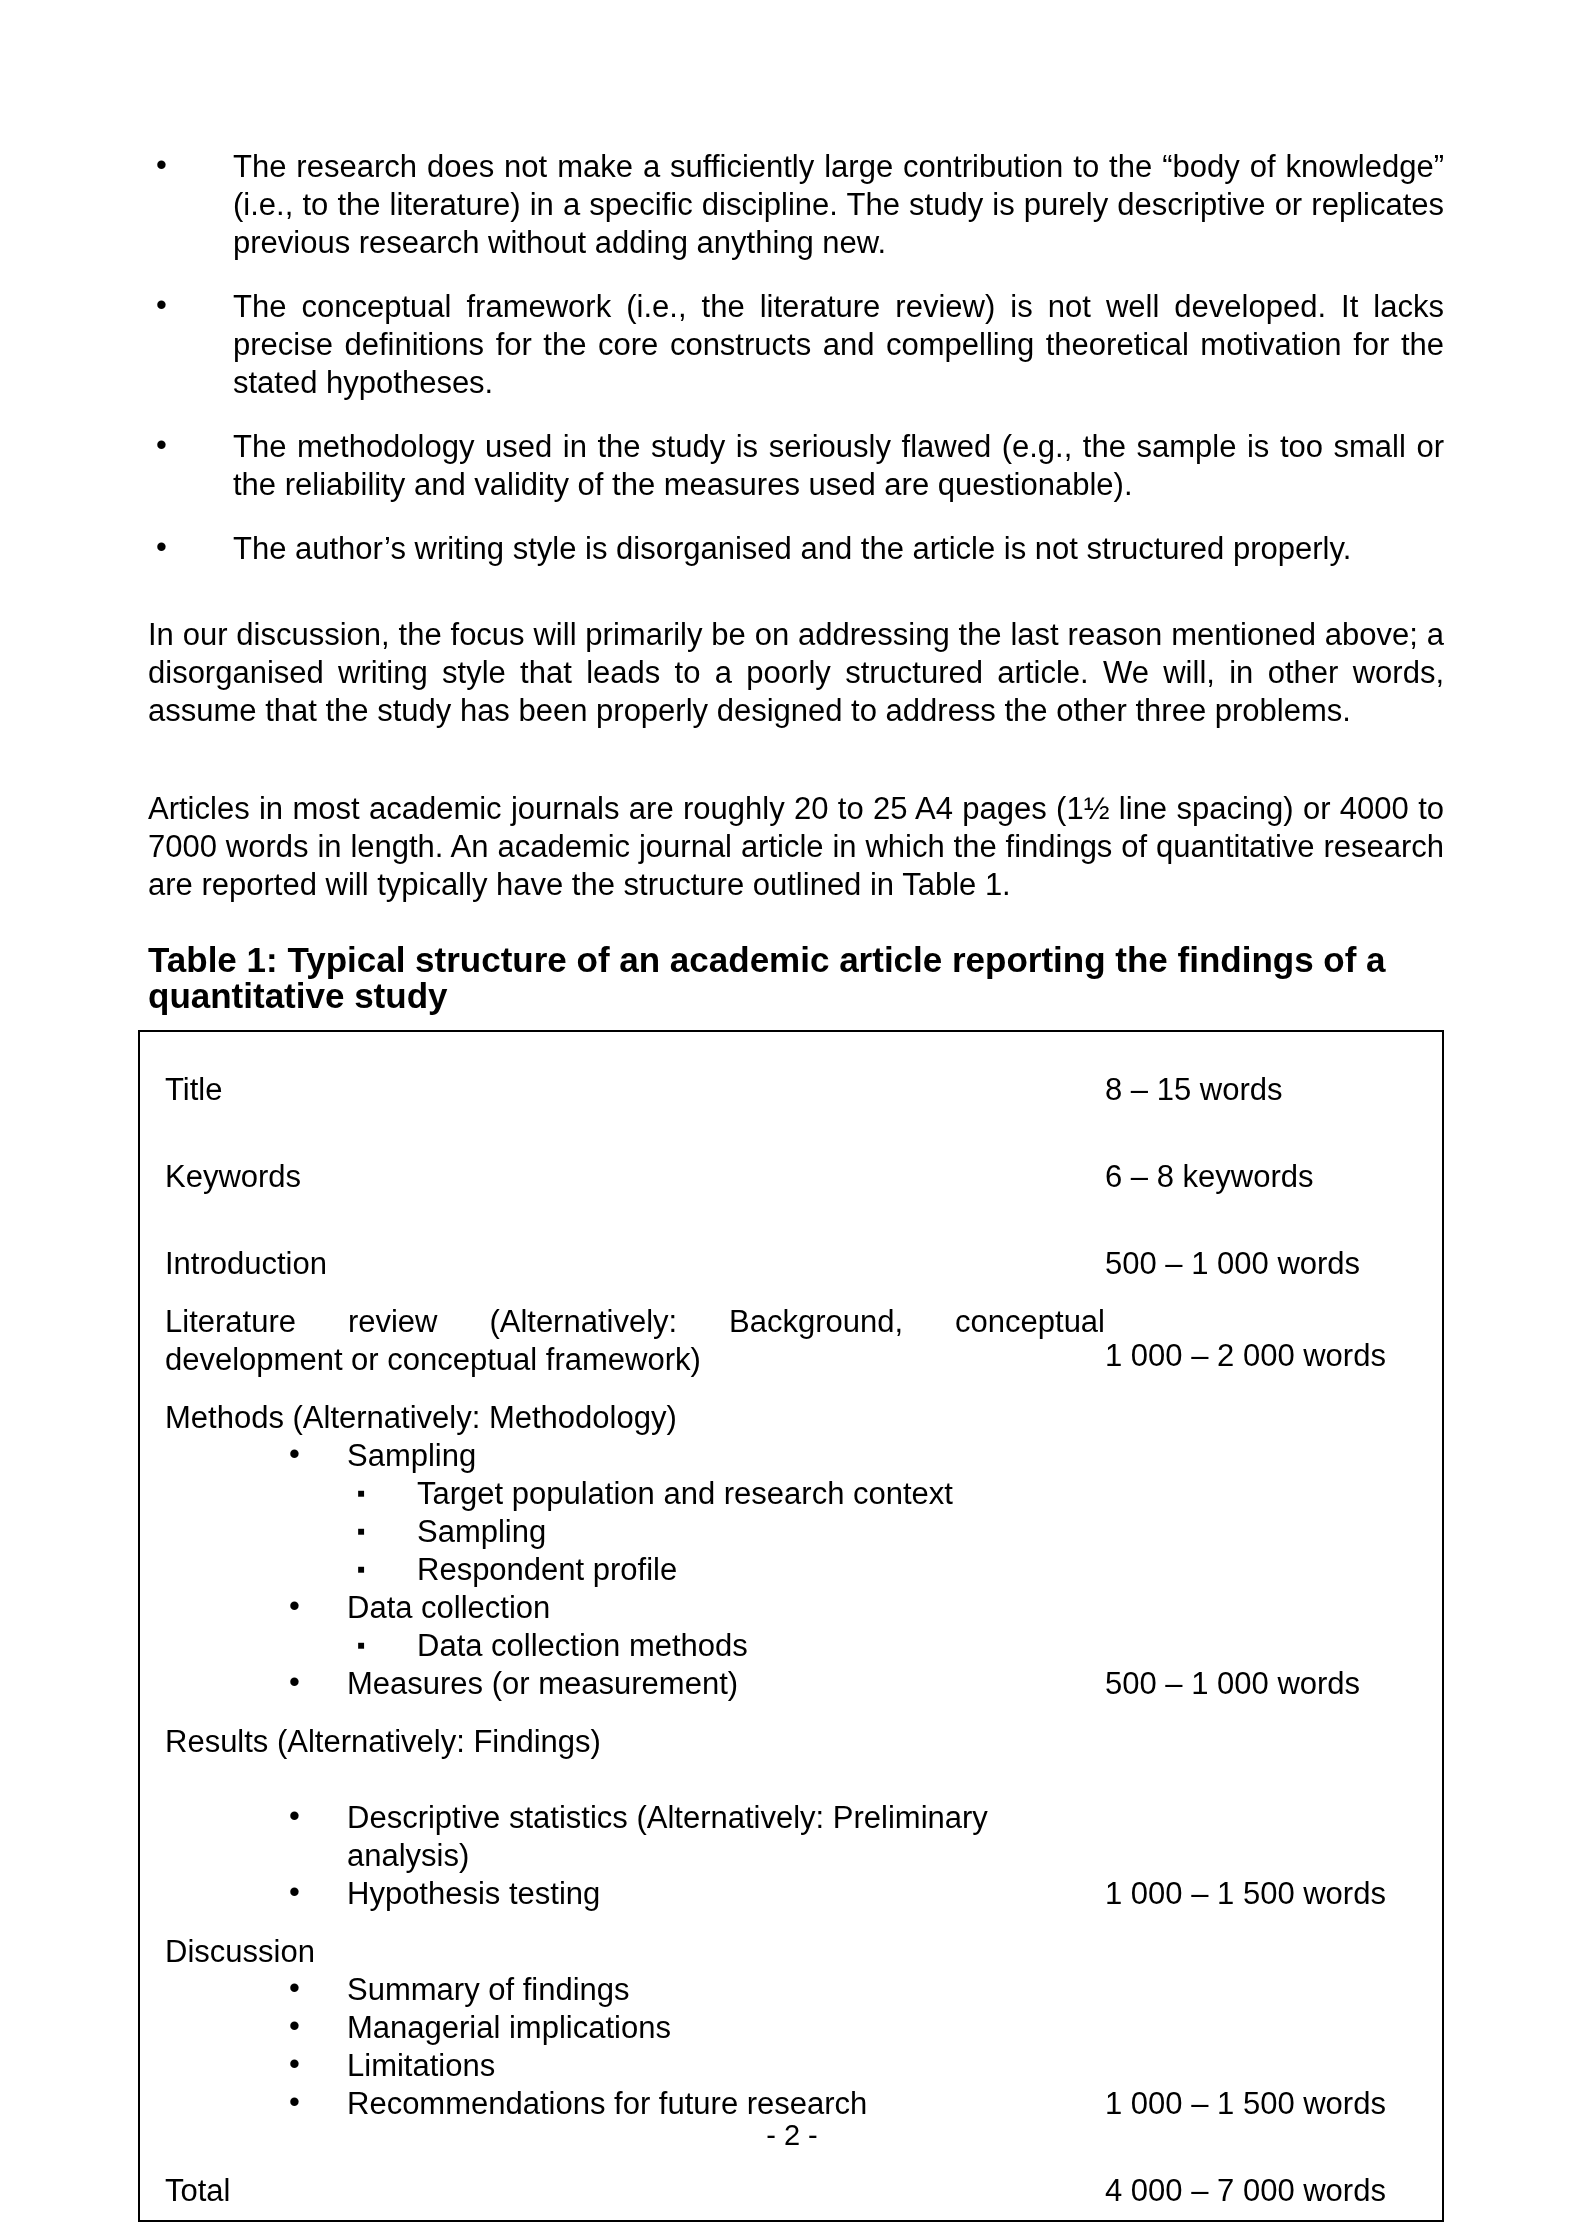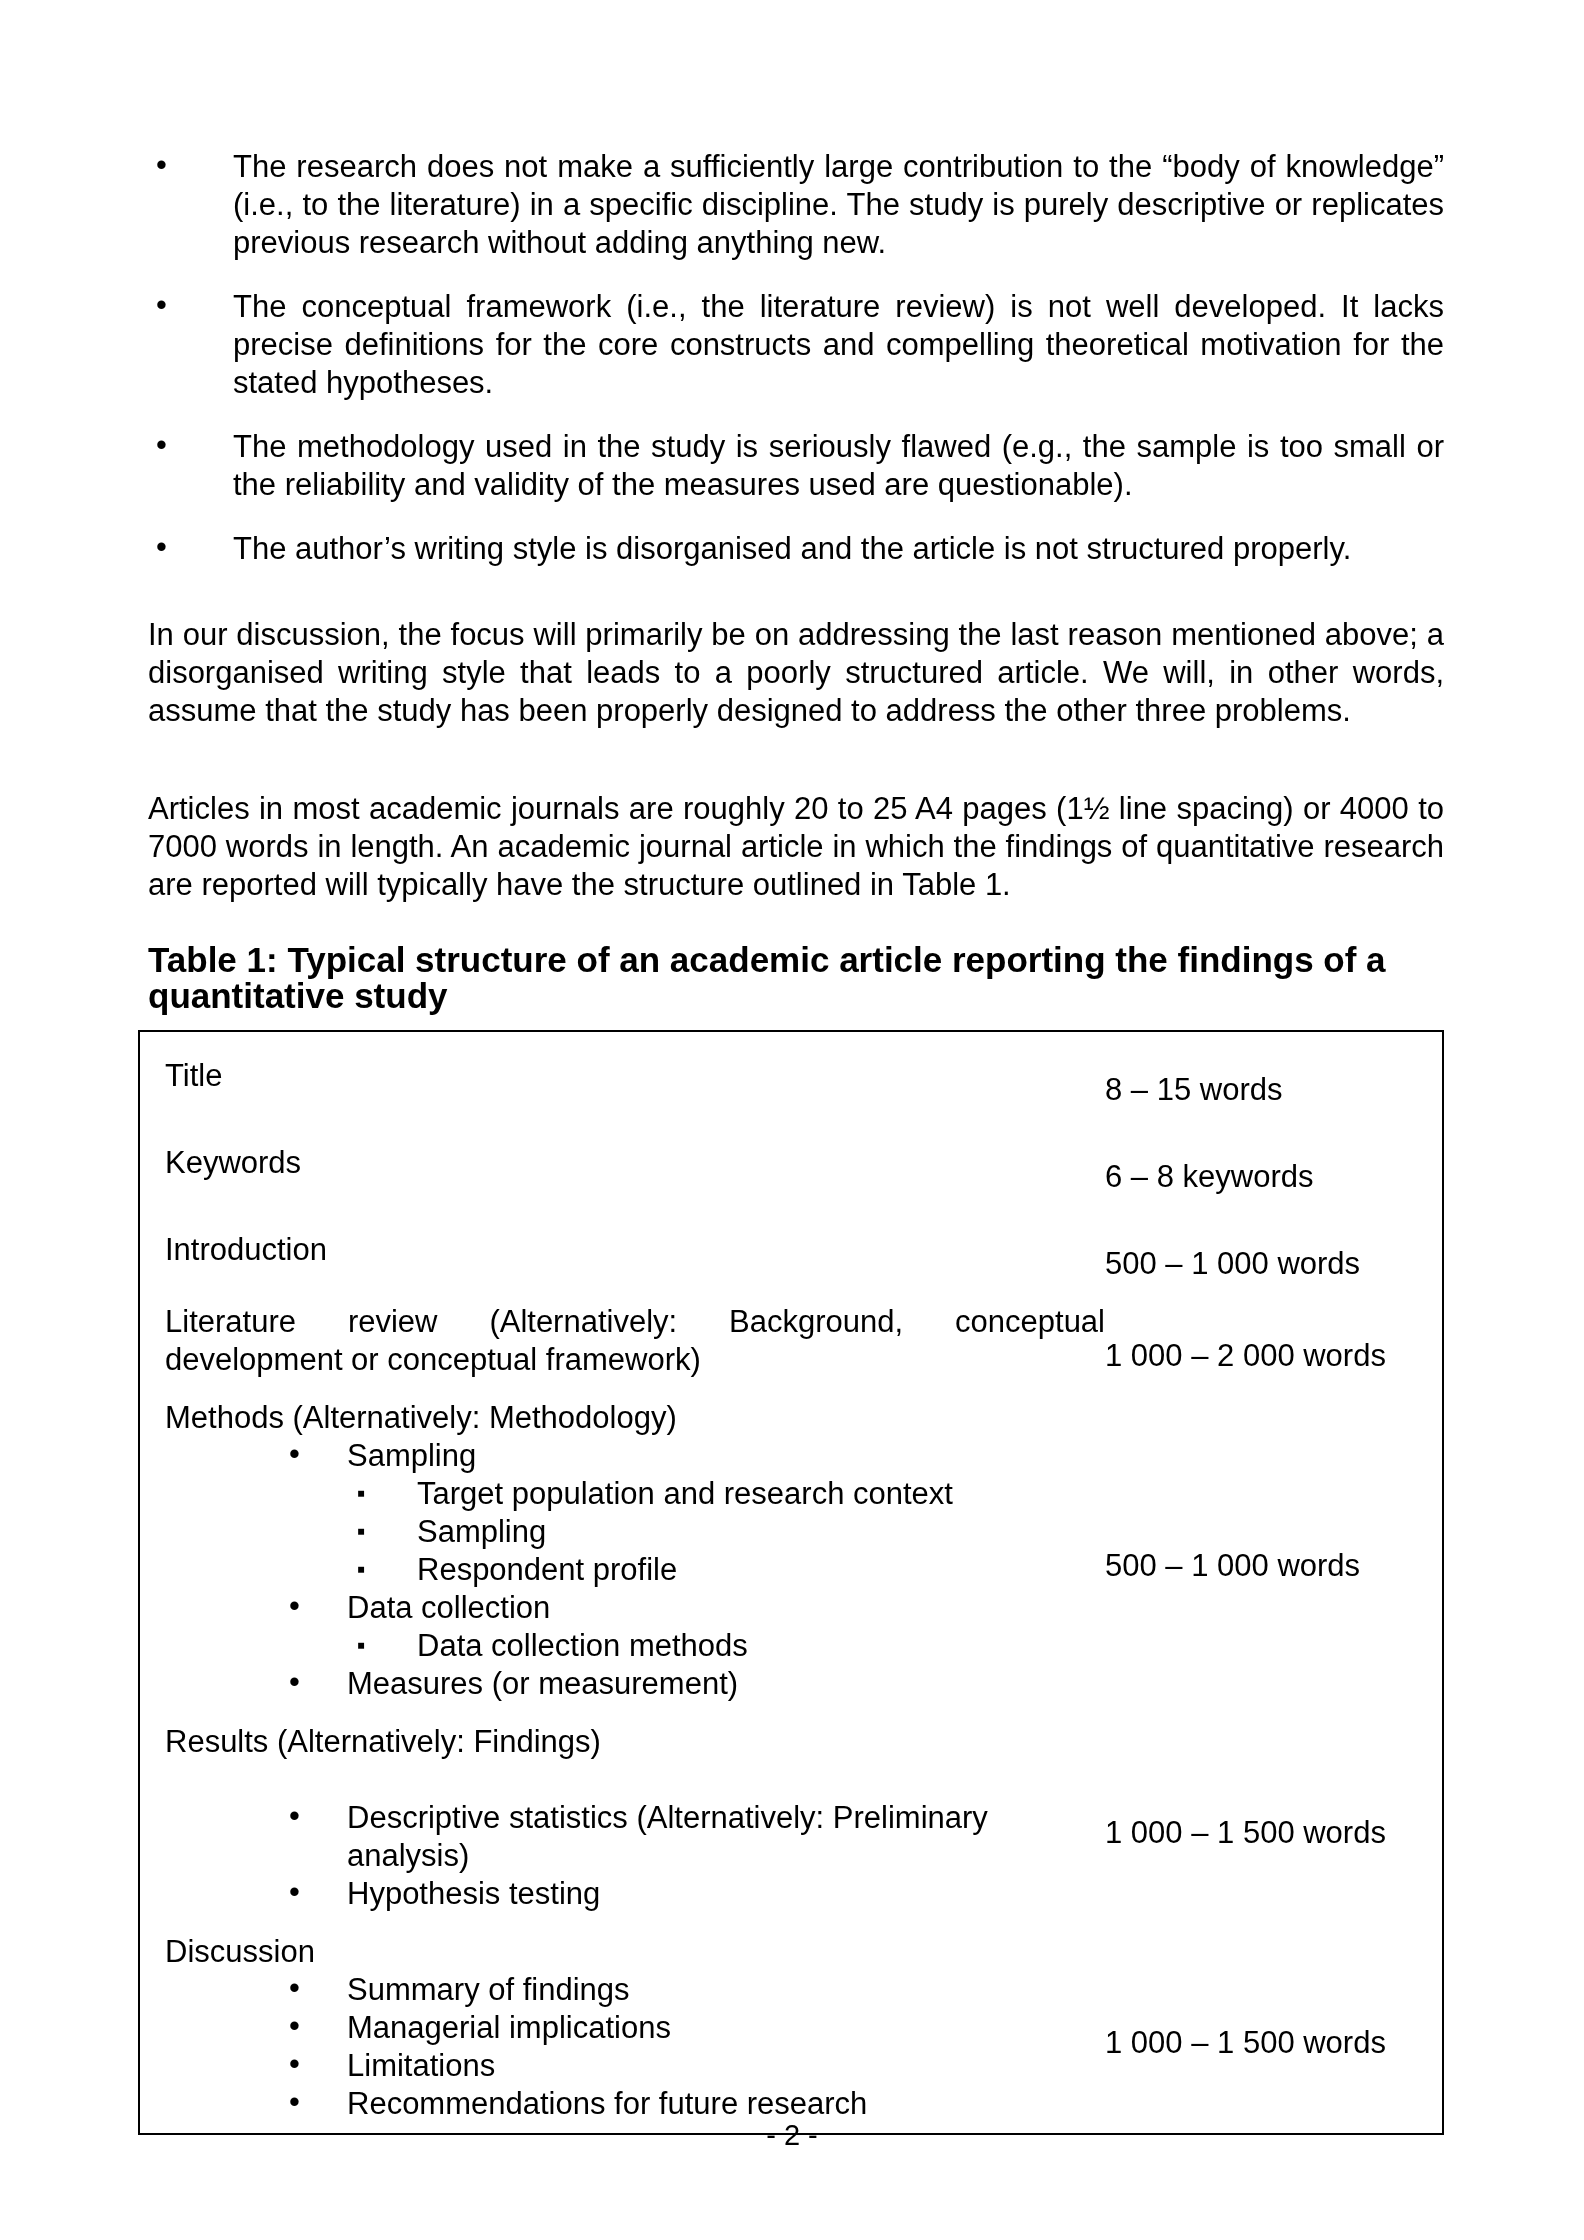--- a/index.html
+++ b/index.html
@@ -50,21 +50,21 @@
   
   .s-table {
     margin-left: -10px;
     width: 1306px;
     border: 2px solid #000000;
     box-sizing: border-box;
     background: #ffffff;
   }
   .t-row {
     display: flex;
-    align-items: center;
+    align-items: flex-end;
     padding: 10px 0;
   }
   .t-row.center-words { align-items: center; }
   .t-label {
     width: 965px;
     padding-left: 25px;
     box-sizing: border-box;
     text-align: left;
   }
   .t-label.justified .t-label-text { display: block; text-align: justify; }
@@ -150,18 +150,22 @@
           <div class="t-words">500 – 1 000 words</div>
         </div>
         <div class="t-row">
           <div class="t-label"><span class="t-label-text">Results (Alternatively: Findings)</span><div class="sub-gap"></div><div class="lvl2-item"><span class="lvl2-glyph">•</span><span>Descriptive statistics (Alternatively: Preliminary analysis)</span></div><div class="lvl2-item"><span class="lvl2-glyph">•</span><span>Hypothesis testing</span></div></div>
           <div class="t-words">1 000 – 1 500 words</div>
         </div>
         <div class="t-row">
           <div class="t-label"><span class="t-label-text">Discussion</span><div class="lvl2-item"><span class="lvl2-glyph">•</span><span>Summary of findings</span></div><div class="lvl2-item"><span class="lvl2-glyph">•</span><span>Managerial implications</span></div><div class="lvl2-item"><span class="lvl2-glyph">•</span><span>Limitations</span></div><div class="lvl2-item"><span class="lvl2-glyph">•</span><span>Recommendations for future research</span></div></div>
           <div class="t-words">1 000 – 1 500 words</div>
         </div>
+        <div class="t-row">
+          <div class="t-label"><span class="t-label-text">Total</span></div>
+          <div class="t-words">4 000 – 7 000 words</div>
+        </div>
       </div>
 
   </div>
 
   <div class="footer">- 2 -</div>
 </div>
 
 </body></html>

